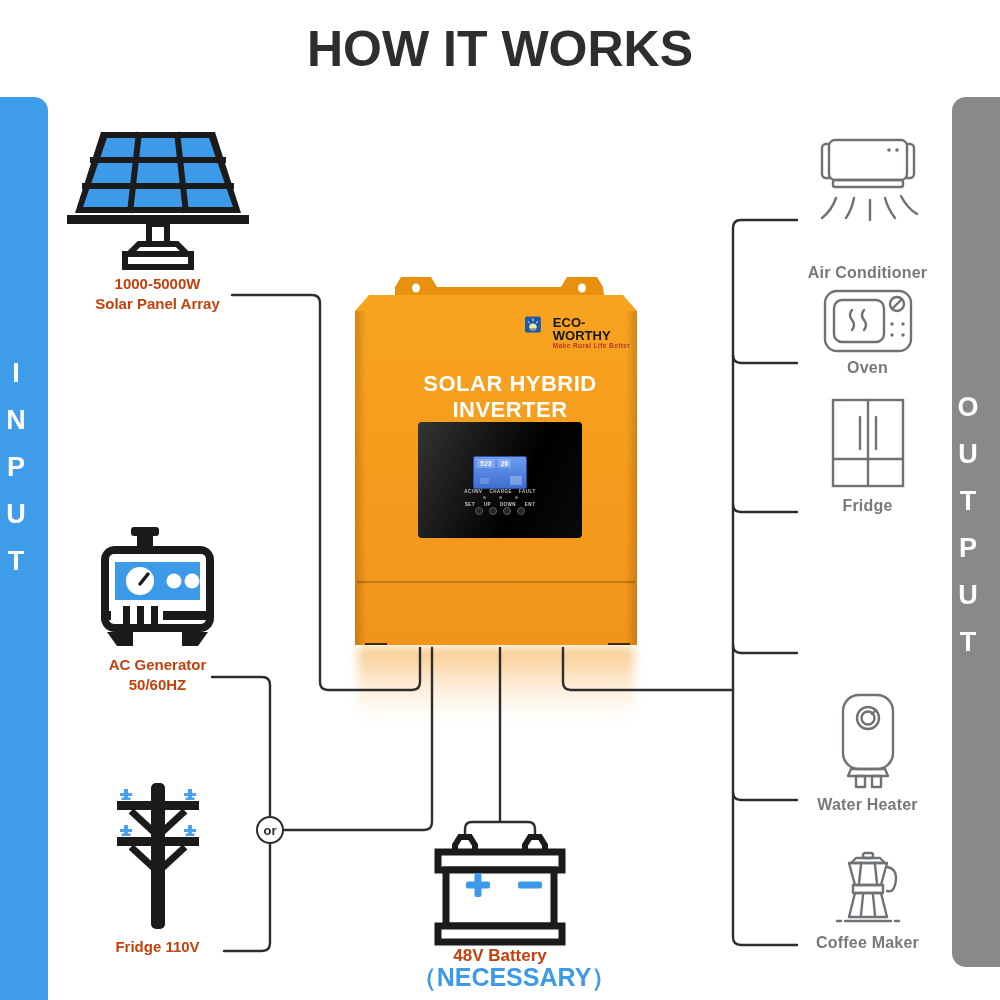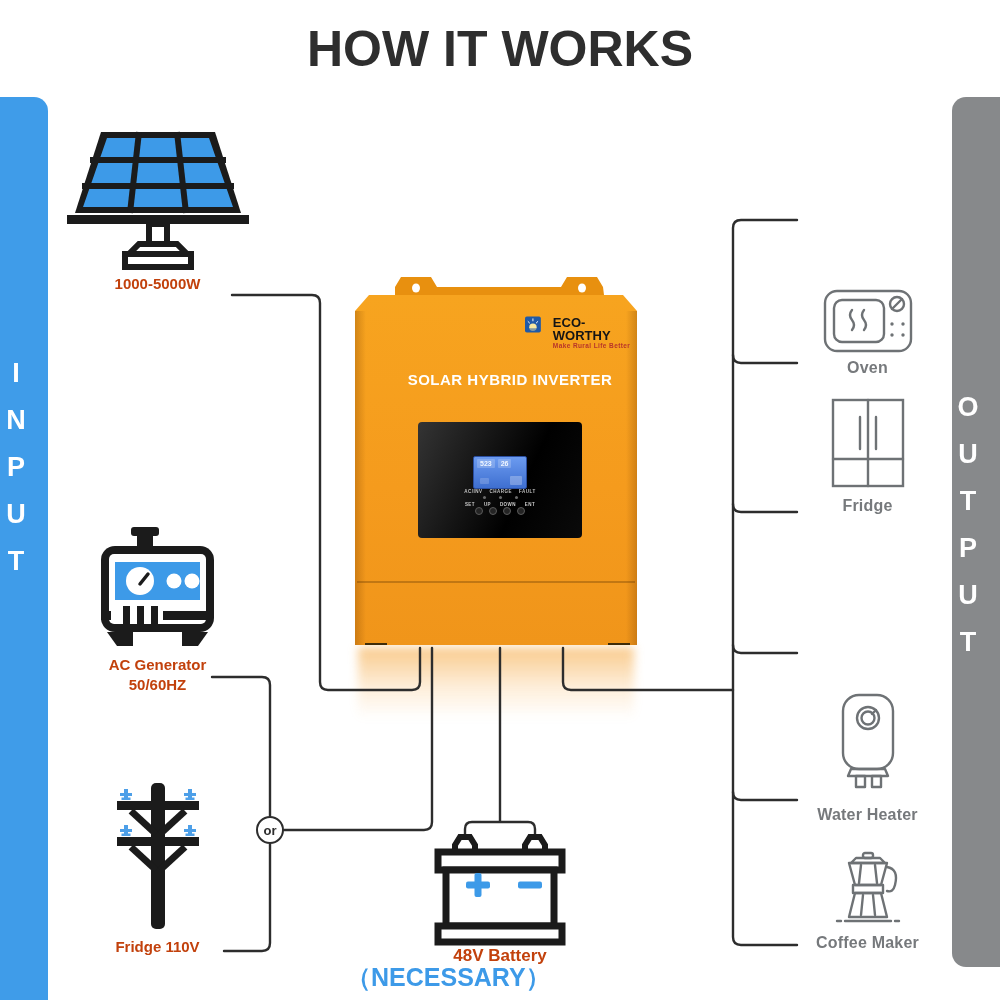--- a/index.html
+++ b/index.html
@@ -39,21 +39,21 @@
             background:linear-gradient(180deg,#F7A41F 0%,#F59B1D 55%,#F0951A 100%);
             clip-path:polygon(14px 0,268px 0,282px 16px,282px 350px,0 350px,0 16px);}
   .bevel{top:16px;width:11px;height:334px;}
   .bevel-l{left:0;background:linear-gradient(90deg,rgba(110,55,0,.28),rgba(110,55,0,0));}
   .bevel-r{right:0;background:linear-gradient(270deg,rgba(110,55,0,.28),rgba(110,55,0,0));}
   .seam{left:2px;right:2px;top:286px;height:2px;background:rgba(90,50,0,.32);}
   .foot{top:348px;width:22px;height:6px;background:#3f2c08;}
   .logo{left:170px;top:21px;display:flex;gap:12px;align-items:flex-start;}
   .logo-text1{font-size:13px;font-weight:800;color:#151515;line-height:13px;}
   .logo-text2{font-size:6.5px;font-weight:700;color:#B8352A;letter-spacing:.4px;}
-  .prod-name{left:0;right:0;top:76px;text-align:center;color:#fff;font-size:15px;
+  .prod-name{left:0;right:0;top:76px;text-align:center;color:#fff;font-size:22px;
              font-weight:800;letter-spacing:.5px;margin-left:28px;}
   .display{left:63px;top:127px;width:164px;height:116px;border-radius:4px;overflow:hidden;
            background:linear-gradient(115deg,#343434 0%,#141414 38%,#000 62%,#0a0a0a 100%);}
   .lcd{left:55px;top:34px;width:54px;height:33px;border-radius:2px;box-sizing:border-box;
        background:linear-gradient(180deg,#6C9BF0,#3E6FD0);border:1px solid #2a4ea0;}
   .lcd-vals{display:flex;gap:3px;padding:2px 3px;}
   .lcd-box{background:rgba(255,255,255,.2);border-radius:1px;color:#F0F6FF;font-size:7px;
            font-weight:700;padding:1px 3px;}
   .lcd-chip{position:absolute;right:4px;bottom:3px;width:12px;height:9px;
             background:rgba(255,255,255,.28);border-radius:1px;}
@@ -67,21 +67,21 @@
   .btn-row{top:85px;gap:6px;}
   .pbtn{width:8px;height:8px;border-radius:50%;background:#242424;border:1px solid #5a5a5a;
         box-sizing:border-box;}
   .reflection{left:358px;top:647px;width:276px;height:90px;z-index:1;
       background:linear-gradient(180deg,rgba(243,150,26,.5) 0%,rgba(243,150,26,.16) 45%,rgba(243,150,26,0) 80%);
       filter:blur(5px);}
 
   
   .bat-label{left:380px;width:240px;top:946px;text-align:center;color:#c2410c;
              font-weight:700;font-size:17px;}
-  .bat-note{left:346px;width:300px;top:962px;text-align:left;color:#3D9AE8;
+  .bat-note{left:364px;width:300px;top:962px;text-align:center;color:#3D9AE8;
             font-weight:700;font-size:25px;line-height:30px;}
 
   svg{display:block;}
   .lines{left:0;top:0;z-index:2;pointer-events:none;}
   .icon{margin:0 auto;}
 </style>
 </head>
 <body>
 
 <div id="canvas">
@@ -123,20 +123,21 @@
       </g>
       <rect x="4" y="88" width="182" height="9" fill="#1b1b1b"></rect>
       <g fill="#fff" stroke="#1b1b1b" stroke-width="6">
         <rect x="86" y="97" width="18" height="20"></rect>
         <polygon points="76,117 114,117 124,127 66,127"></polygon>
         <rect x="62" y="127" width="66" height="13"></rect>
       </g>
     </svg>
     <div class="in-label" style="margin-top:2px;">
       <div>1000-5000W</div>
+      <div>Solar Panel Array</div>
     </div>
   </div>
 
   <div class="abs in-col" style="top:527px;">
     <svg class="icon" width="125" height="125" viewBox="0 0 125 125">
       <rect x="36" y="0" width="28" height="9" rx="3" fill="#1b1b1b"></rect>
       <rect x="42" y="8" width="16" height="12" fill="#1b1b1b"></rect>
       <rect x="6" y="19" width="113" height="86" rx="14" fill="#1b1b1b"></rect>
       <rect x="14" y="27" width="97" height="70" rx="5" fill="#fff"></rect>
       <rect x="6" y="84" width="10" height="9" fill="#1b1b1b"></rect>
@@ -269,20 +270,38 @@
     </g>
     <g fill="#3D9AE8">
       <rect x="34" y="63.5" width="24" height="7" rx="2"></rect>
       <rect x="42.5" y="55" width="7" height="24" rx="2"></rect>
     </g>
     <rect x="86" y="63.5" width="24" height="7" rx="2" fill="#3D9AE8"></rect>
   </svg>
   <div class="abs bat-label">48V Battery</div>
   <div class="abs bat-note">（NECESSARY）</div>
 
+  <div class="abs out-col" style="top:130px;">
+    <svg class="icon" width="110" height="128" viewBox="0 0 110 128">
+      <g fill="none" stroke="#6E7275" stroke-width="2.4" stroke-linecap="round" stroke-linejoin="round">
+        <rect x="9" y="14" width="12" height="34" rx="4"></rect>
+        <rect x="89" y="14" width="12" height="34" rx="4"></rect>
+        <rect x="16" y="10" width="78" height="40" rx="6" fill="#fff"></rect>
+        <rect x="20" y="50" width="70" height="7" rx="2"></rect>
+        <path d="M23,68 Q19,80 9,88"></path>
+        <path d="M41,68 Q39,79 33,88"></path>
+        <path d="M57,70 L57,90"></path>
+        <path d="M72,68 Q75,79 82,88"></path>
+        <path d="M88,66 Q94,78 104,84"></path>
+      </g>
+      <circle cx="76" cy="20" r="1.8" fill="#6E7275"></circle>
+        <circle cx="84" cy="20" r="1.8" fill="#6E7275"></circle>
+    </svg>
+    <div class="out-label" style="margin-top:6px;">Air Conditioner</div>
+  </div>
 
   <div class="abs out-col" style="top:288px;">
     <svg class="icon" width="92" height="66" viewBox="0 0 92 66">
       <g fill="none" stroke="#6E7275" stroke-width="2.4" stroke-linecap="round" stroke-linejoin="round">
         <rect x="3" y="3" width="86" height="60" rx="12"></rect>
         <rect x="12" y="12" width="50" height="42" rx="8"></rect>
         <path d="M30,22 q-4,5 0,10 q4,5 0,10"></path>
         <path d="M42,22 q-4,5 0,10 q4,5 0,10"></path>
         <circle cx="75" cy="16" r="7"></circle>
         <line x1="70" y1="21" x2="80" y2="11"></line>
@@ -316,21 +335,21 @@
       <g fill="none" stroke="#6E7275" stroke-width="2.4" stroke-linecap="round" stroke-linejoin="round">
         <rect x="4" y="3" width="50" height="74" rx="16"></rect>
         <circle cx="29" cy="26" r="11"></circle>
         <circle cx="29" cy="26" r="6.5"></circle>
         <line x1="33" y1="22" x2="37" y2="18"></line>
         <path d="M12,77 L46,77 L49,84 L9,84 Z"></path>
         <rect x="17" y="84" width="9" height="11"></rect>
         <rect x="33" y="84" width="9" height="11"></rect>
       </g>
     </svg>
-    <div class="out-label" style="margin-top:16px;">Water Heater</div>
+    <div class="out-label" style="margin-top:6px;">Water Heater</div>
   </div>
 
   <div class="abs out-col" style="top:851px;">
     <svg class="icon" width="70" height="74" viewBox="0 0 70 74">
       <g fill="none" stroke="#6E7275" stroke-width="2.4" stroke-linecap="round" stroke-linejoin="round">
         <rect x="30" y="2" width="10" height="5" rx="2"></rect>
         <path d="M18,12 L52,12 L47,7 L23,7 Z"></path>
         <path d="M16,12 L54,12 L48,34 L22,34 Z"></path>
         <line x1="28" y1="14" x2="26" y2="32"></line>
         <line x1="42" y1="14" x2="44" y2="32"></line>

